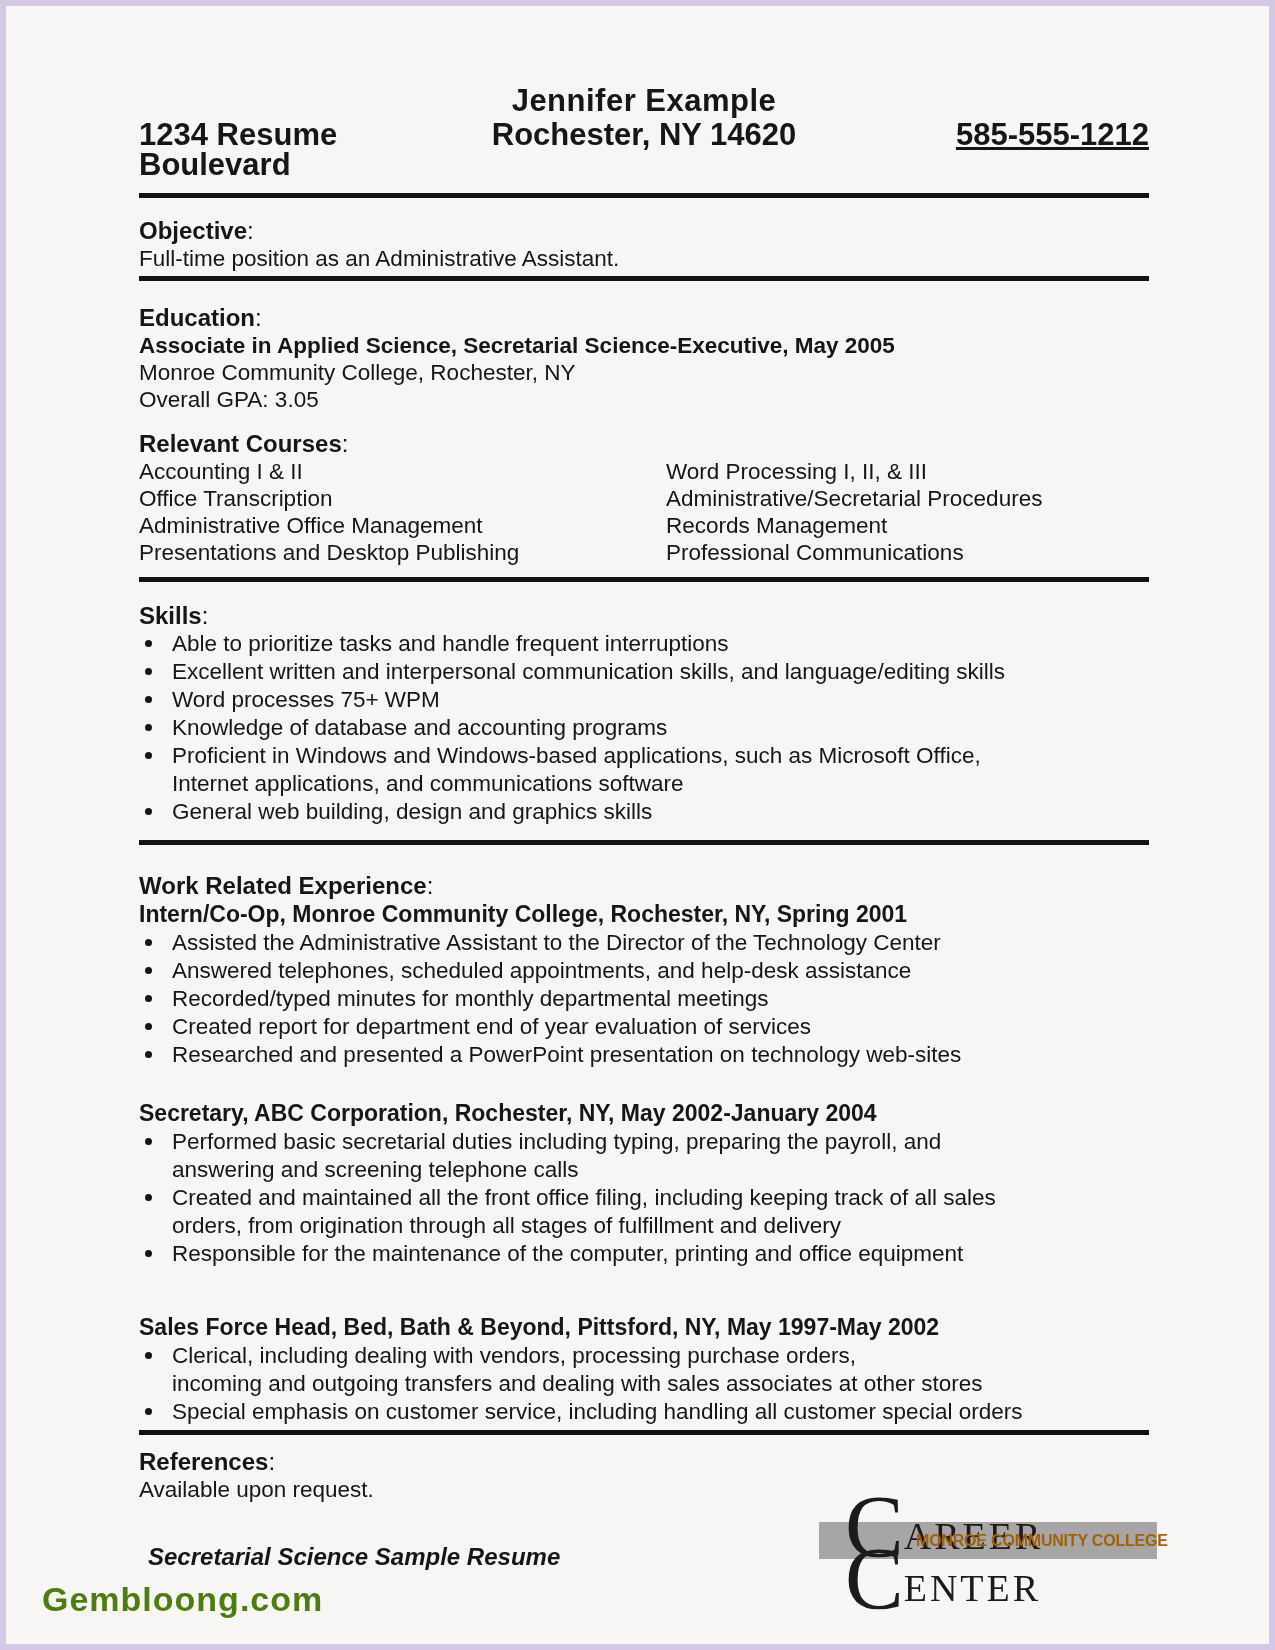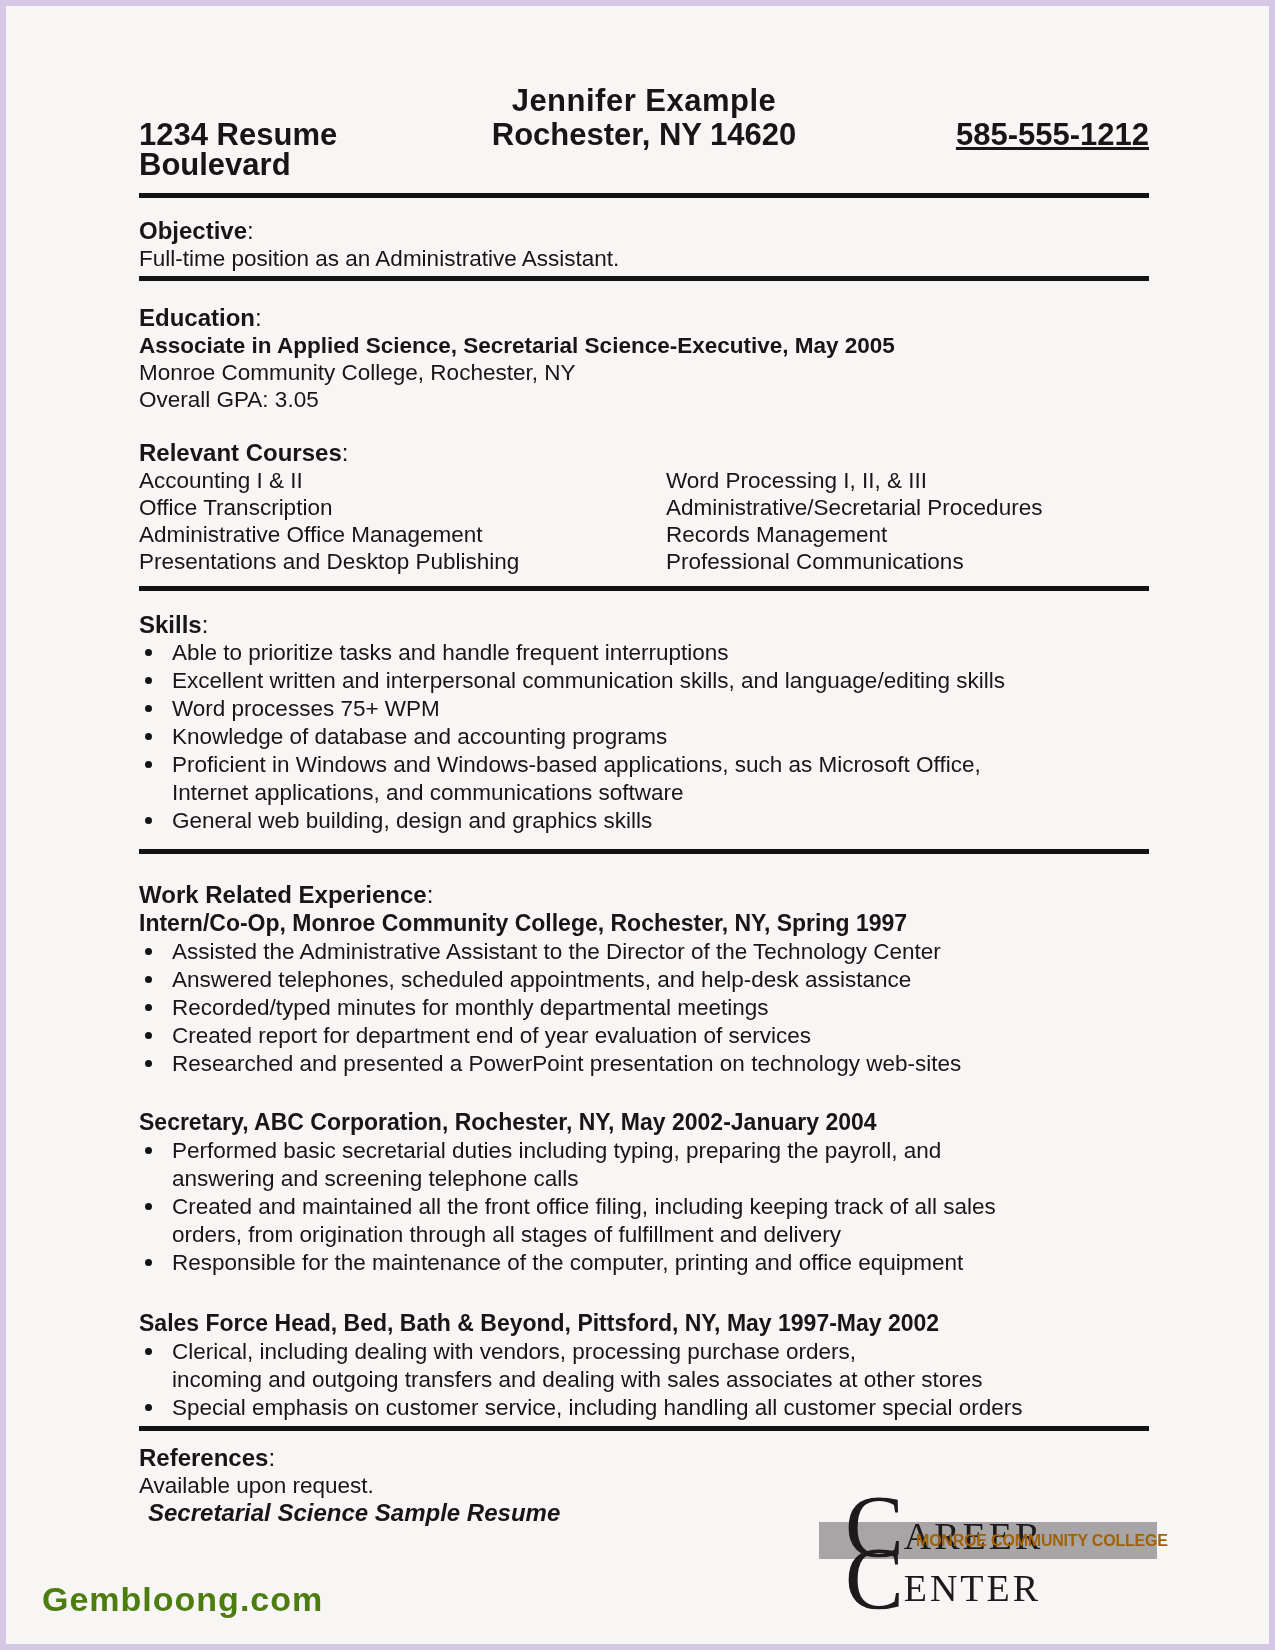--- a/index.html
+++ b/index.html
@@ -29,21 +29,21 @@
   .rule-3 { margin-top:11px; }
   .rule-4 { margin-top:14px; }
   .rule-5 { margin-top:4px; }
 
   .h { font-size:24px; line-height:29px; }
   .h .hb { font-weight:bold; }
   .h .hc { font-weight:normal; }
 
   .h-objective { margin-top:18px; }
   .h-education { margin-top:22px; }
-  .h-courses   { margin-top:25px; }
+  .h-courses   { margin-top:16px; }
   .h-skills    { margin-top:19px; }
   .h-work      { margin-top:26px; }
   .h-references{ margin-top:12px; }
 
   .body-line { font-size:22.5px; line-height:27px; }
   .bold-line { font-size:22.5px; line-height:27px; font-weight:bold; }
 
   .courses { display:grid; grid-template-columns:527px 1fr; font-size:22.5px; line-height:27px; }
 
   ul.bullets { list-style:none; }
@@ -51,23 +51,23 @@
     position:relative; padding-left:33px;
     font-size:22.5px; line-height:28px;
   }
   ul.bullets li::before {
     content:""; position:absolute; left:6px; top:10px;
     width:7px; height:7px; border-radius:50%; background:#141313;
   }
 
   .job-title { font-size:23px; line-height:29px; font-weight:bold; }
   .job-2 .job-title { margin-top:30px; }
-  .job-3 .job-title { margin-top:32px; }
-
-  .caption { margin-left:9px; font-size:24px; font-weight:bold; font-style:italic; line-height:27px; }
+  .job-3 .job-title { margin-top:45px; }
+
+  .caption { margin-top:40px; margin-left:9px; font-size:24px; font-weight:bold; font-style:italic; line-height:27px; }
 
   .watermark {
     position:absolute; left:36px; top:1574px;
     font-size:34px; font-weight:bold; letter-spacing:1px;
     color:#4d7c0f;
   }
 
   
   .logo { position:absolute; left:813px; top:1452px; width:348px; height:132px; }
   .logo .band {
@@ -146,21 +146,21 @@
         <li>General web building, design and graphics skills</li>
       </ul>
 
     <div class="rule rule-4"></div>
 
     <div class="h h-work">
       <span class="hb">Work Related Experience</span><span class="hc">:</span>
     </div>
     <div id="jobs">
         <div class="job job-1">
-          <div class="job-title">Intern/Co-Op, Monroe Community College, Rochester, NY, Spring 1997</div>
+          <div class="job-title">Intern/Co-Op, Monroe Community College, Rochester, NY, Spring 2001</div>
           <ul class="bullets">
             <li>Assisted the Administrative Assistant to the Director of the Technology Center</li>
             <li>Answered telephones, scheduled appointments, and help-desk assistance</li>
             <li>Recorded/typed minutes for monthly departmental meetings</li>
             <li>Created report for department end of year evaluation of services</li>
             <li>Researched and presented a PowerPoint presentation on technology web-sites</li>
           </ul>
         </div>
         <div class="job job-2">
           <div class="job-title">Secretary, ABC Corporation, Rochester, NY, May 2002-January 2004</div>

